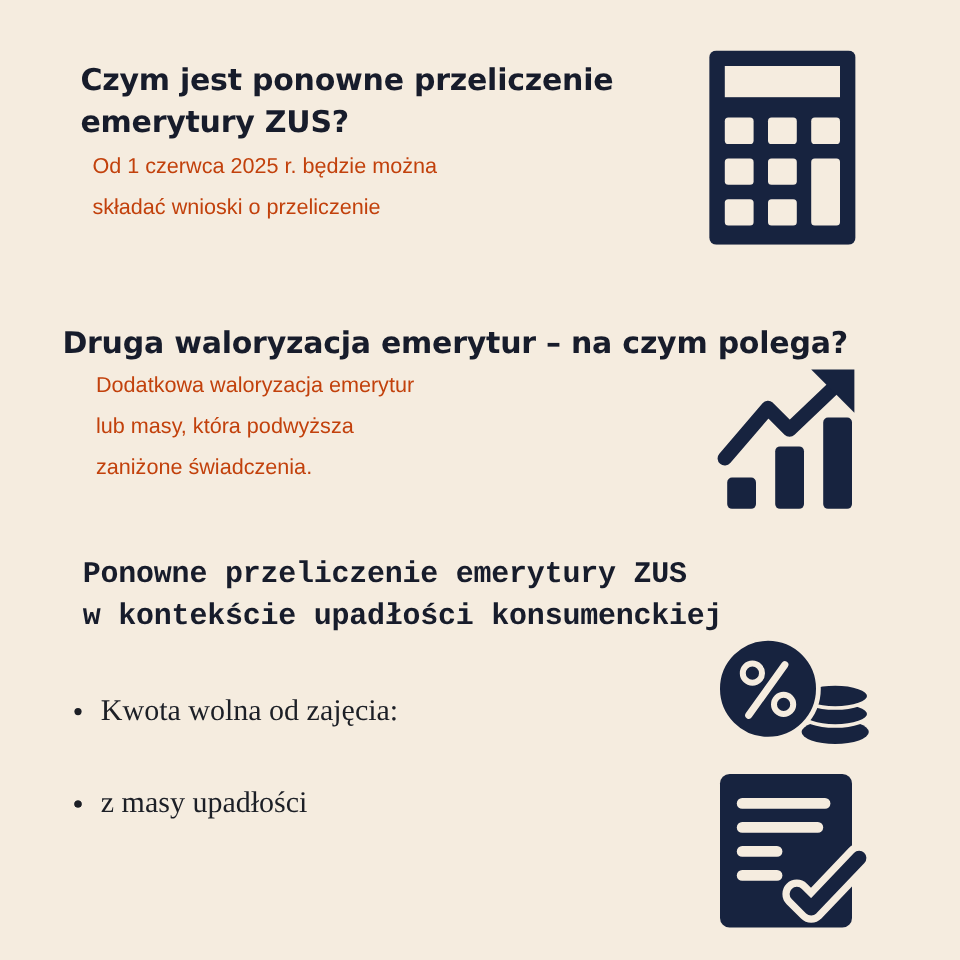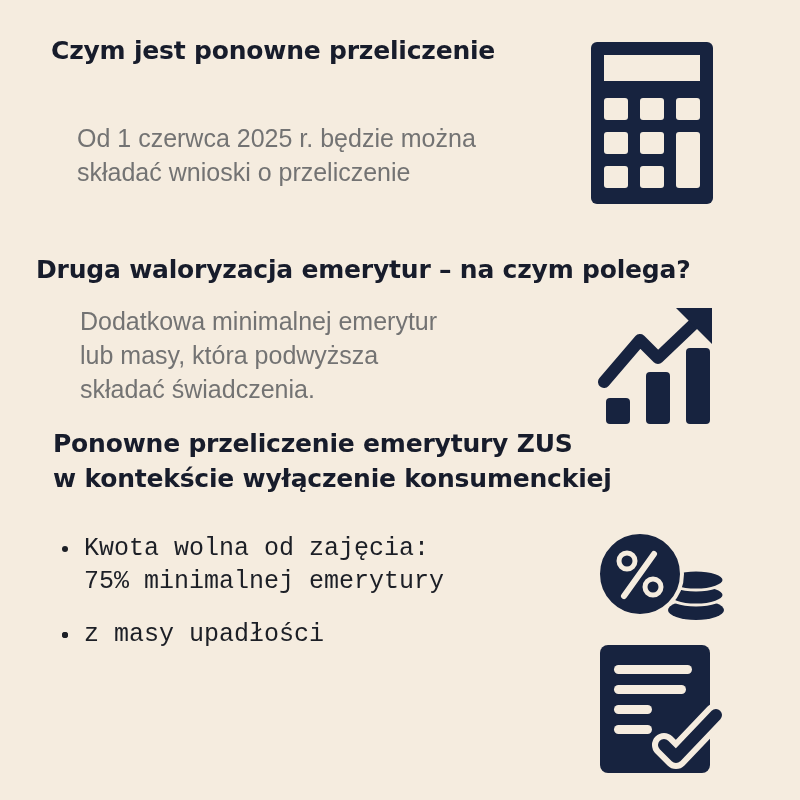--- a/index.html
+++ b/index.html
@@ -16,60 +16,62 @@
       color: #1a1f2e;
     }
     .abs { position: absolute; }
     .heading {
       font-family: "DejaVu Sans", "Liberation Sans", sans-serif;
       font-weight: bold;
       font-size: 25px;
       line-height: 35px;
       color: #171c2b;
       letter-spacing: -0.2px;
-      margin: 0;
+      margin: 16px;
     }
     .body-text {
       font-family: "Liberation Sans", "DejaVu Sans", sans-serif;
-      font-size: 25px;
+      font-size: 18px;
       line-height: 34px;
-      color: #737373;
+      color: #c2410c;
       margin: 0;
     }
     .bullet-list {
       list-style: none;
       margin: 0;
       padding: 0;
     }
     .bullet-item {
       position: relative;
       padding-left: 26px;
-      font-family: Liberation Mono, monospace;
+      font-family: Liberation Serif, serif;
       font-size: 25px;
       line-height: 33px;
       color: #1c1f26;
+      margin-top: 44px;
     }
     .bullet-dot {
       position: absolute;
       left: 4px;
       top: 14px;
       width: 6px;
       height: 6px;
       border-radius: 50%;
       background: #1c1f26;
     }
     .line { display: block; white-space: nowrap; }
     svg { display: block; }
   </style>
 </head>
 <body>
 
 <section>
   <h2 class="heading abs" style="left:51px; top:33px;">
     <span class="line">Czym jest ponowne przeliczenie</span>
+    <span class="line">emerytury ZUS?</span>
   </h2>
   <p class="body-text abs" style="left:77px; top:121px;">
     <span class="line">Od 1 czerwca 2025 r. będzie można</span>
     <span class="line">składać wnioski o przeliczenie</span>
   </p>
   <div class="abs" style="left:591px; top:42px;">
     <svg width="122" height="162" viewBox="0 0 122 162">
       <rect x="0" y="0" width="122" height="162" rx="6" fill="#17233f"></rect>
       <rect x="13" y="13" width="96" height="26" fill="#f5ecdf"></rect>
       <rect x="13" y="56" width="24" height="22" rx="3" fill="#f5ecdf"></rect>
@@ -82,46 +84,45 @@
       <rect x="49" y="124" width="24" height="22" rx="3" fill="#f5ecdf"></rect>
     </svg>
   </div>
 </section>
 
 <section>
   <h2 class="heading abs" style="left:36px; top:252px;">
     <span class="line">Druga waloryzacja emerytur – na czym polega?</span>
   </h2>
   <p class="body-text abs" style="left:80px; top:304px;">
-    <span class="line">Dodatkowa minimalnej emerytur</span>
+    <span class="line">Dodatkowa waloryzacja emerytur</span>
     <span class="line">lub masy, która podwyższa</span>
-    <span class="line">składać świadczenia.</span>
+    <span class="line">zaniżone świadczenia.</span>
   </p>
   <div class="abs" style="left:596px; top:306px;">
     <svg width="122" height="120" viewBox="0 0 122 120">
       <rect x="10" y="92" width="24" height="26" rx="4" fill="#17233f"></rect>
       <rect x="50" y="66" width="24" height="52" rx="4" fill="#17233f"></rect>
       <rect x="90" y="42" width="24" height="76" rx="4" fill="#17233f"></rect>
       <polyline points="8,76 44,34 62,52 104,12" fill="none" stroke="#17233f" stroke-width="12" stroke-linecap="round" stroke-linejoin="round"></polyline>
       <polygon points="80,2 116,2 116,38" fill="#17233f"></polygon>
     </svg>
   </div>
 </section>
 
 <section>
-  <h2 class="heading abs" style="left:53px; top:426px;">
+  <h2 class="heading abs" style="left:53px; top:445px;font-family:Liberation Mono, monospace;">
     <span class="line">Ponowne przeliczenie emerytury ZUS</span>
-    <span class="line">w kontekście wyłączenie konsumenckiej</span>
+    <span class="line">w kontekście upadłości konsumenckiej</span>
   </h2>
 
   <ul class="bullet-list abs" style="left:58px; top:532px;">
     <li class="bullet-item" style="margin-bottom:20px;">
       <span class="bullet-dot"></span>
       <span class="line">Kwota wolna od zajęcia:</span>
-      <span class="line">75% minimalnej emerytury</span>
     </li>
     <li class="bullet-item" style="margin-bottom:19px;">
       <span class="bullet-dot"></span>
     </li>
     <li class="bullet-item">
       <span class="bullet-dot"></span>
       <span class="line">z masy upadłości</span>
     </li>
   </ul>
 

